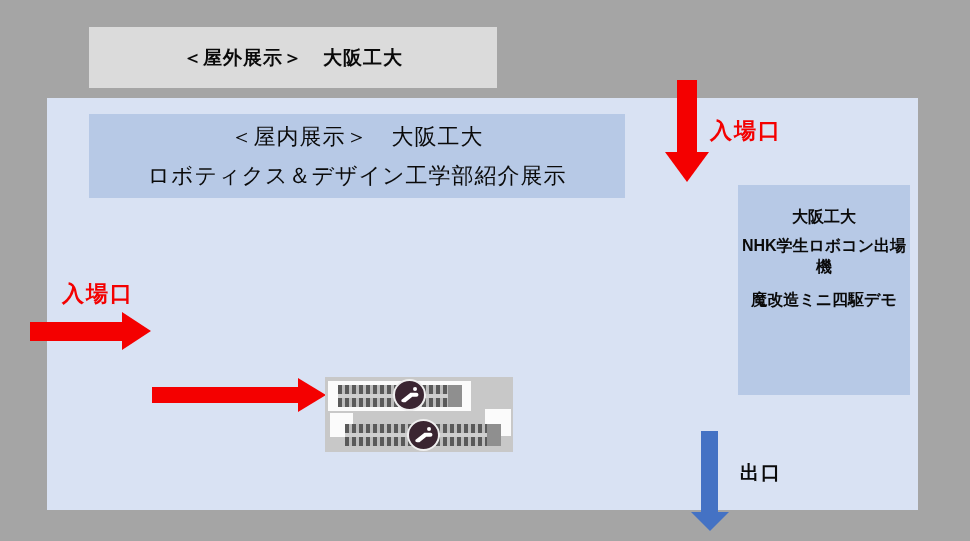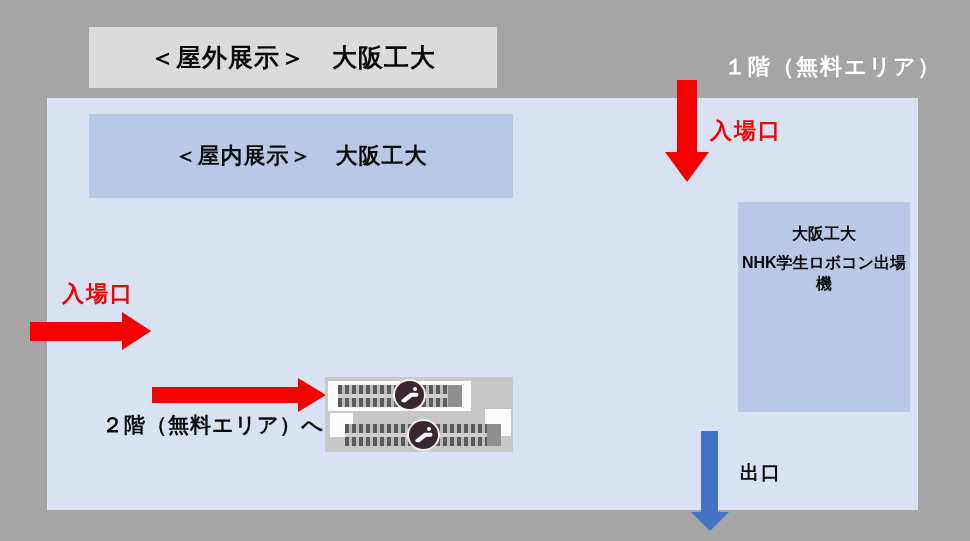--- a/index.html
+++ b/index.html
@@ -21,37 +21,37 @@
     font-family:"Liberation Sans","DejaVu Sans",sans-serif;
     background:var(--background);
   }
   .stage{position:relative;width:970px;height:541px;background:var(--background);}
 
   
   .outdoor-box{
     position:absolute;left:89px;top:27px;width:408px;height:61px;
     background:var(--box-gray);
     display:flex;flex-direction:column;justify-content:center;align-items:center;gap:3px;
-    font-weight:bold;font-size:25px;color:var(--text);letter-spacing:1px;font-family:Liberation Serif, serif;
+    font-weight:bold;font-size:19px;color:var(--text);letter-spacing:1px;font-family:Liberation Serif, serif;
   }
   .floor{
     position:absolute;left:47px;top:98px;width:871px;height:412px;
     background:var(--floor);
   }
   .indoor-box{
-    position:absolute;left:89px;top:114px;width:424px;height:84px;
+    position:absolute;left:89px;top:114px;width:536px;height:84px;
     background:var(--box-blue);
     display:flex;flex-direction:column;justify-content:center;align-items:center;gap:9px;
-    font-weight:bold;font-size:22px;color:var(--text);letter-spacing:1px;
+    font-weight:normal;font-size:22px;color:var(--text);letter-spacing:1px;
   }
   .robocon-box{
     position:absolute;left:738px;top:185px;width:172px;height:210px;
     background:var(--box-blue);
     padding-top:21px;
-    text-align:center;font-weight:bold;font-size:16px;line-height:21px;color:var(--text);margin-top:17px;
+    text-align:center;font-weight:bold;font-size:16px;line-height:21px;color:var(--text);
   }
   .rb-gap-sm{margin-top:8px;}
   .rb-gap{margin-top:12px;}
 
   
   .lbl{position:absolute;font-weight:bold;white-space:nowrap;}
   .floor1-label{left:724px;top:52px;font-size:22px;color:var(--white);letter-spacing:2px;}
   .entrance-top-label{left:710px;top:116px;font-size:22px;color:var(--red);letter-spacing:2px;}
   .entrance-left-label{left:62px;top:279px;font-size:22px;color:var(--red);letter-spacing:2px;}
   .escalator-label{left:102px;top:411px;font-size:21px;color:var(--text);letter-spacing:1px;}
@@ -106,44 +106,44 @@
 </style>
 </head>
 <body>
 
 <div class="stage">
 
   <div class="outdoor-box">
     <div>＜屋外展示＞　大阪工大</div>
   </div>
 
-  <div class="lbl floor1-label">１階（無料エリア）</div>
 
   <div class="floor"></div>
 
   <div class="indoor-box">
     <div>＜屋内展示＞　大阪工大</div>
+    <div>ロボティクス＆デザイン工学部紹介展示</div>
   </div>
 
   <div class="shaft red arrow-top-shaft"></div>
   <div class="head arrow-top-head"></div>
   <div class="lbl entrance-top-label">入場口</div>
 
   <div class="robocon-box">
     <div>大阪工大</div>
     <div class="rb-gap-sm" style="white-space:normal;text-align:center;">NHK学生ロボコン出場機</div>
+    <div class="rb-gap">魔改造ミニ四駆デモ</div>
   </div>
 
   <div class="lbl entrance-left-label">入場口</div>
   <div class="shaft red arrow-left-shaft"></div>
   <div class="head arrow-left-head"></div>
 
   <div class="shaft red arrow-esc-shaft"></div>
   <div class="head arrow-esc-head"></div>
-  <div class="lbl escalator-label">２階（無料エリア）へ</div>
 
   <div class="escalator-image">
     <div class="esc-white esc-band"></div>
     <div class="esc-white esc-notch-l"></div>
     <div class="esc-white esc-notch-r"></div>
     <div class="esc-track esc-track-top"></div>
     <div class="esc-end esc-end-top"></div>
     <div class="esc-track esc-track-bottom"></div>
     <div class="esc-end esc-end-bottom"></div>
     <div class="esc-badge esc-badge-top">

